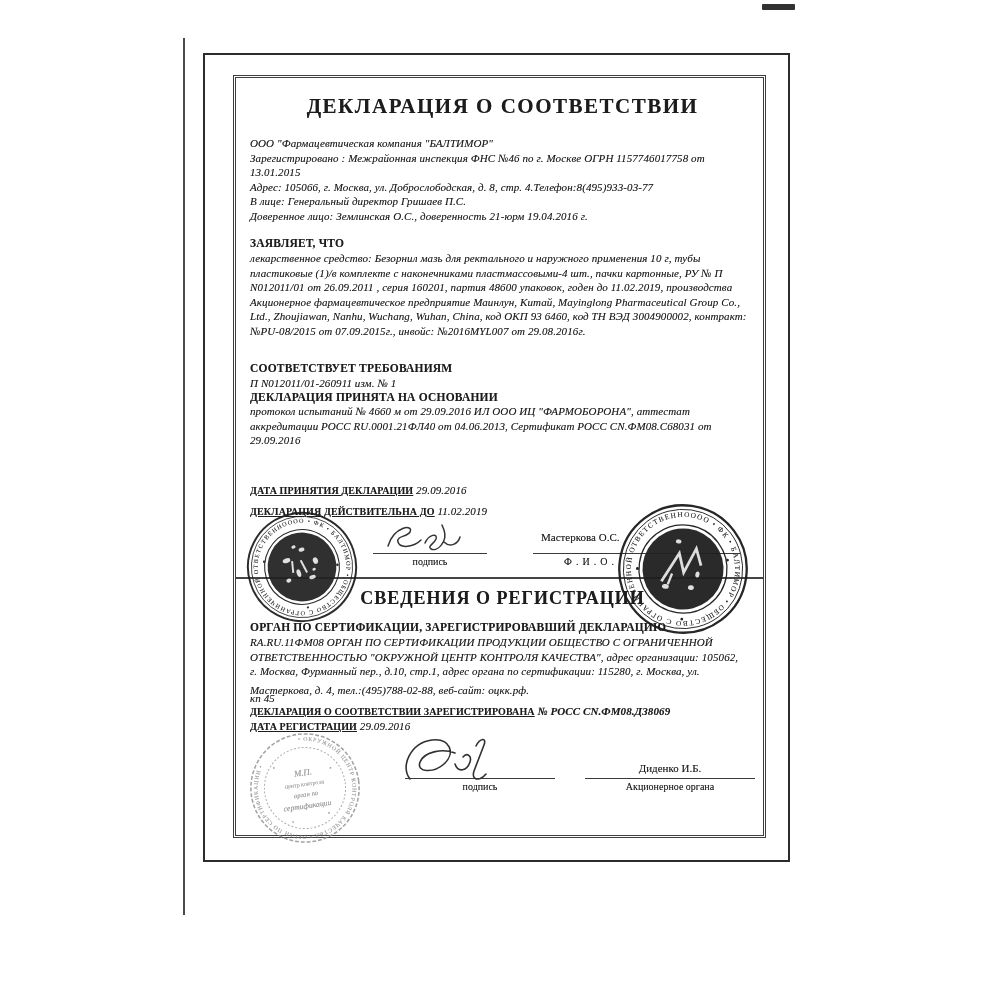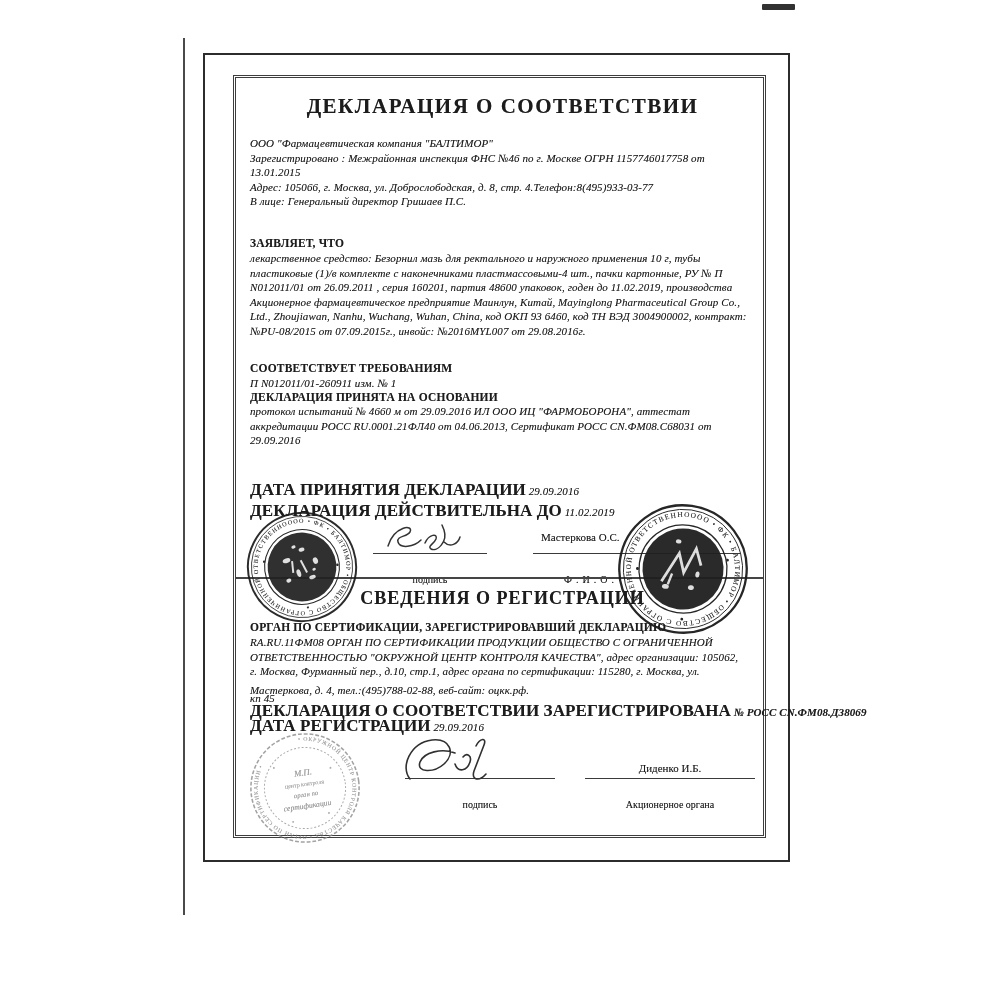--- a/index.html
+++ b/index.html
@@ -13,25 +13,25 @@
   .outer-border { position:absolute; left:203px; top:53px; width:587px; height:809px;
     border:2px solid #2c2c2c; box-sizing:border-box; }
   .inner-border { position:absolute; left:233px; top:75px; width:533px; height:763px;
     border:3px double #3e3e3e; box-sizing:border-box; }
   .title { position:absolute; left:250px; width:505px; text-align:center; font-weight:bold; white-space:nowrap; }
   .t1 { top:94px; font-size:21px; letter-spacing:1.5px; }
   .t2 { top:588px; font-size:18px; letter-spacing:1px; }
   .line { position:absolute; left:250px; width:505px; font-style:italic; font-size:11px;
     letter-spacing:.1px; white-space:nowrap; line-height:14px; }
   .hline { font-style:normal; font-weight:bold; font-size:11.5px; letter-spacing:.2px; }
-  .b { font-weight:bold; font-style:normal; font-size:17px; }
+  .b { font-weight:bold; font-style:normal; font-size:10px;text-decoration:underline; }
   .i { font-style:italic; font-size:11px; }
   .bi { font-weight:bold; font-style:italic; font-size:11px; }
   .sigline { position:absolute; border-bottom:1.4px solid #3a3a3a; height:13px; }
-  .caption { position:absolute; font-size:10px; font-style:normal; text-align:center; white-space:nowrap;margin-top:18px; }
+  .caption { position:absolute; font-size:10px; font-style:normal; text-align:center; white-space:nowrap; }
   .name { position:absolute; font-size:11px; font-style:normal; white-space:nowrap; }
   .divider { position:absolute; left:236px; top:577px; width:527px; height:2px; background:#454545; }
   .seal { position:absolute; }
   .hand { position:absolute; }
 </style>
 </head>
 <body>
 
 <div class="page">
 
@@ -40,20 +40,21 @@
   <div class="outer-border"></div>
   <div class="inner-border"></div>
 
   <div class="title t1">ДЕКЛАРАЦИЯ О СООТВЕТСТВИИ</div>
 
   <div class="line" style="top:136px">ООО "Фармацевтическая компания "БАЛТИМОР"</div>
   <div class="line" style="top:150.6px">Зарегистрировано : Межрайонная инспекция ФНС №46 по г. Москве ОГРН 1157746017758 от</div>
   <div class="line" style="top:165.2px">13.01.2015</div>
   <div class="line" style="top:179.8px">Адрес: 105066, г. Москва, ул. Доброслободская, д. 8, стр. 4.Телефон:8(495)933-03-77</div>
   <div class="line" style="top:194.4px">В лице: Генеральный директор Гришаев П.С.</div>
+  <div class="line" style="top:209px">Доверенное лицо: Землинская О.С., доверенность 21-юрм 19.04.2016 г.</div>
 
   <div class="line hline" style="top:236px">ЗАЯВЛЯЕТ, ЧТО</div>
   <div class="line" style="top:251px">лекарственное средство: Безорнил мазь для ректального и наружного применения 10 г, тубы</div>
   <div class="line" style="top:265.6px">пластиковые (1)/в комплекте с наконечниками пластмассовыми-4 шт., пачки картонные, РУ № П</div>
   <div class="line" style="top:280.2px">N012011/01 от 26.09.2011 , серия 160201, партия 48600 упаковок, годен до 11.02.2019, производства</div>
   <div class="line" style="top:294.8px">Акционерное фармацевтическое предприятие Маинлун, Китай, Mayinglong Pharmaceutical Group Co.,</div>
   <div class="line" style="top:309.4px">Ltd., Zhoujiawan, Nanhu, Wuchang, Wuhan, China, код ОКП 93 6460, код ТН ВЭД 3004900002, контракт:</div>
   <div class="line" style="top:324px">№PU-08/2015 от 07.09.2015г., инвойс: №2016MYL007 от 29.08.2016г.</div>
 
   <div class="line hline" style="top:361px">СООТВЕТСТВУЕТ ТРЕБОВАНИЯМ</div>

